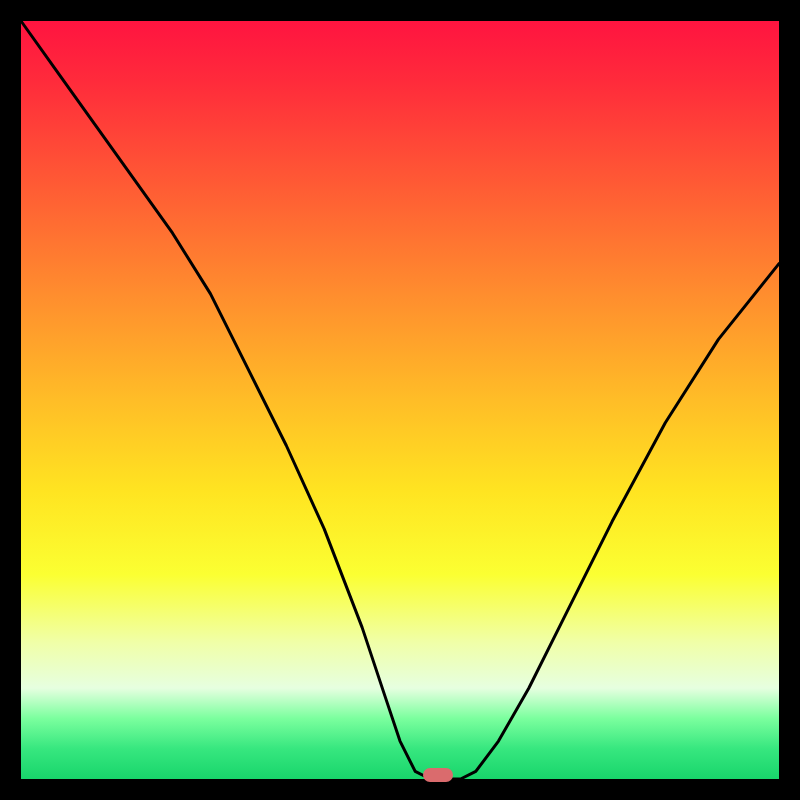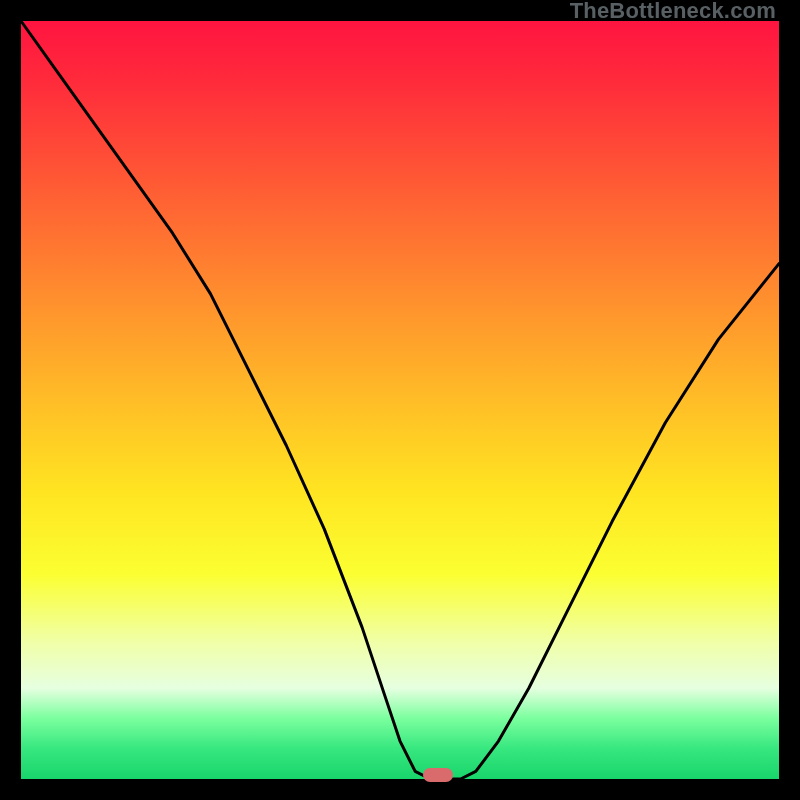--- a/index.html
+++ b/index.html
@@ -54,21 +54,20 @@
     width: 30px;
     height: 14px;
     border-radius: 7px;
     transform: translate(-50%, -50%);
   }
 </style>
 </head>
 <body>
 
 <div class="stage">
-  <div class="watermark" data-bind="watermark">TheBottleneck.com</div>
 
   <div class="plot" data-bind-attr="style:_computed.gradient_style" style="background:linear-gradient(to bottom, #ff1440 0%, #ff2b3b 8%, #ff5c34 22%, #ff8d2e 36%, #ffbd27 50%, #ffe421 62%, #fbff32 73%, #f0ffa8 82%, #e6ffe0 88%, #7bff9e 92%, #37e77f 96%, #18d56b 100%);">
 
     <svg class="curve" viewBox="0 0 758 758" preserveAspectRatio="none">
       <path data-bind-attr="d:_computed.curve_d" d="M0.0 0.0 L37.9 53.1 L75.8 106.1 L113.7 159.2 L151.6 212.2 L189.5 272.9 L227.4 348.7 L265.3 424.5 L303.2 507.9 L341.1 606.4 L363.8 674.6 L379.0 720.1 L394.2 750.4 L409.3 758.0 L424.5 758.0 L439.6 758.0 L454.8 750.4 L477.5 720.1 L507.9 667.0 L545.8 591.2 L591.2 500.3 L644.3 401.7 L697.4 318.4 L758.0 242.6" stroke="#000000"></path>
     </svg>
 
     <div class="marker" data-bind-attr="style:_computed.marker_style" style="left:416.9px;top:754.2px;background:#da6b6d;"></div>
   </div>
 </div>

